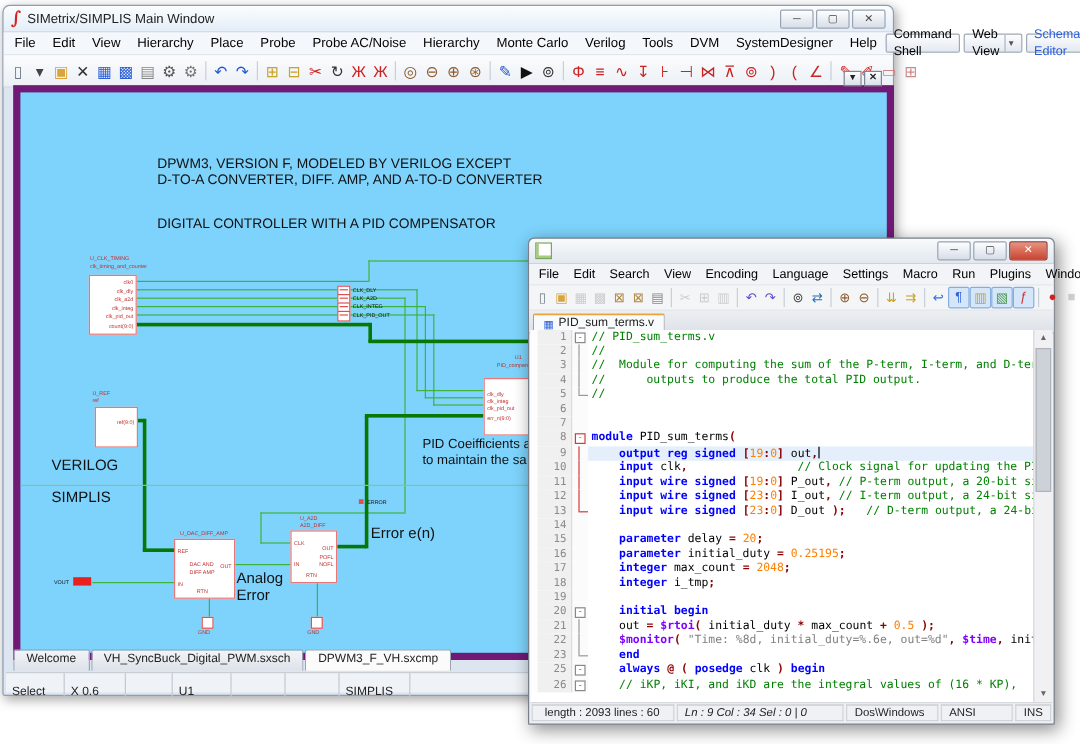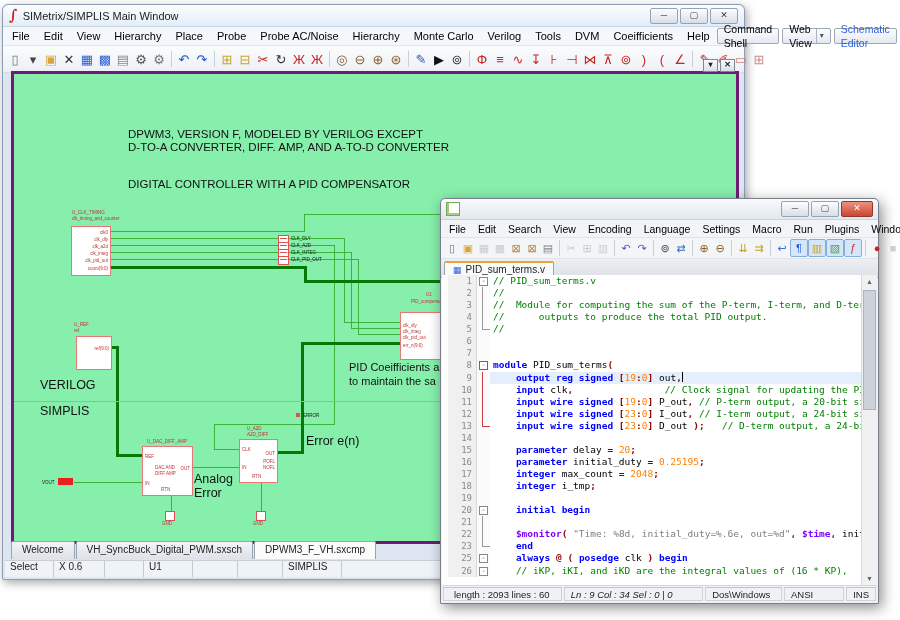--- a/index.html
+++ b/index.html
@@ -18,21 +18,21 @@
   .mb-btn .dd{font-size:8px;color:#555;border-left:1px solid #ADB5C0;padding-left:3px}
   .mb-btn.blue{color:#2B5FD9}
   .toolbar{display:flex;align-items:center;height:26px;background:linear-gradient(#FBFCFD,#ECF0F5);border-bottom:1px solid #D6DCE4;padding:0 3px}
   .tbi{width:18px;height:18px;display:flex;align-items:center;justify-content:center;font-size:13px;flex:none}
   .tbi.dis{opacity:.45}
   .tbi.tog{background:#D5E6F9;border:1px solid #86AEDC;border-radius:2px;width:16px;height:16px}
   .sep{width:1px;height:16px;background:#C9CFD8;margin:0 3px;flex:none}
   .mdi{position:absolute;top:54px;right:9px;display:flex;gap:2px;z-index:4}
   .mdib{width:13px;height:11px;border:1px solid #7E8795;background:linear-gradient(#FCFDFE,#D9E0E9);font-size:8px;line-height:10px;text-align:center;font-weight:bold;color:#222}
   
-  .schem{position:absolute;left:8px;top:66px;width:722px;height:467px;background:#86efac;border:3px solid #701a75;overflow:hidden}
+  .schem{position:absolute;left:8px;top:66px;width:722px;height:467px;background:#7dd3fc;border:6px solid #701a75;overflow:hidden}
   .sch-title{position:absolute;left:114px;top:54px;font-size:11.5px;color:#111;line-height:13px;white-space:pre}
   .sch-title2{position:absolute;left:114px;top:104px;font-size:11.5px;color:#111}
   .big-label{position:absolute;font-size:12.5px;color:#111}
   .note{position:absolute;font-size:11px;color:#111;line-height:14px}
   .w{position:absolute;background:#3CB43C}
   .b{position:absolute;background:#067806}
   .divider{position:absolute;left:0;width:722px;height:1px;background:#8FBF8F}
   .blk{position:absolute;border:1px solid #E87878;background:#fff}
   .bp{position:absolute;font-size:4.5px;color:#C03030;line-height:5px;white-space:nowrap}
   .blk-ref{position:absolute;font-size:4.5px;color:#C03030;line-height:5.5px;white-space:nowrap}
@@ -40,21 +40,21 @@
   .term:after{content:"";position:absolute;left:1px;right:1px;top:2px;height:1px;background:#E05050}
   .tlabel{position:absolute;font-size:4.5px;color:#111;line-height:5px;white-space:nowrap}
   .gnd{position:absolute;width:8px;height:8px;border:1px solid #E05050;background:#fff}
   .vout-pin{position:absolute;width:15px;height:7px;background:#E82020}
   .errtick{position:absolute;width:4px;height:4px;background:#E05050}
   
   .tabs-row{position:absolute;left:8px;top:536px;height:18px;display:flex;gap:1px;z-index:3}
   .dtab{padding:2px 10px 0;font-size:10px;background:linear-gradient(#F2F4F7,#DDE2E9);border:1px solid #9AA4B0;border-bottom:none;border-radius:2px 2px 0 0;color:#222;white-space:nowrap}
   .dtab.active{background:#FBFBFC}
   .status-row{position:absolute;left:2px;right:2px;bottom:2px;height:16px;background:#EFF2F6;display:flex;font-size:10px;border-top:1px solid #C8CED6;align-items:stretch}
-  .scell{border-right:1px solid #C4CAD2;padding:0 5px;white-space:nowrap;color:#222}
+  .scell{border-right:1px solid #C4CAD2;padding:10px 5px;white-space:nowrap;color:#222}
   
   .win-edit{position:absolute;left:440px;top:198px;width:437px;height:404px;background:#EDF0F4;border:1px solid #787F8A;border-radius:5px 5px 1px 1px;box-shadow:3px 4px 14px rgba(0,0,0,.45);z-index:10}
   .etitle{height:20px;display:flex;align-items:center;gap:5px;padding:0 5px;background:linear-gradient(#F8FAFC,#E2E8EF);border-radius:5px 5px 0 0;border-bottom:1px solid #CBD2DB}
   .npp-icon{width:12px;height:12px;background:#fff;border:1px solid #79A65A;box-shadow:inset 2px -2px 0 #A8CC7E;flex:none}
   .emenubar{display:flex;align-items:center;height:17px;background:#F2F4F7;font-size:10.5px;border-bottom:1px solid #E0E4EA;padding:0 2px}
   .emenubar .mi{padding:1px 6px}
   .etoolbar{display:flex;align-items:center;height:20px;background:#F4F5F7;border-bottom:1px solid #E0E3E8;padding:0 3px}
   .etoolbar .tbi{width:16px;height:16px;font-size:11px}
   .etabbar{height:18px;background:linear-gradient(#EDEFF2,#DDE1E7);display:flex;align-items:flex-end;border-bottom:1px solid #AAB2BC}
   .etab{display:inline-flex;align-items:center;gap:4px;background:#F8FAFB;border:1px solid #99A2AD;border-bottom:none;border-top:2px solid #E8A33B;padding:1px 8px 2px;font-size:10px;margin-left:3px;border-radius:2px 2px 0 0;color:#222}
@@ -102,21 +102,21 @@
         <span class="mi">View</span>
         <span class="mi">Hierarchy</span>
         <span class="mi">Place</span>
         <span class="mi">Probe</span>
         <span class="mi">Probe AC/Noise</span>
         <span class="mi">Hierarchy</span>
         <span class="mi">Monte Carlo</span>
         <span class="mi">Verilog</span>
         <span class="mi">Tools</span>
         <span class="mi">DVM</span>
-        <span class="mi">Coeifficients</span>
+        <span class="mi">SystemDesigner</span>
         <span class="mi">Help</span>
       </span>
     <span class="mb-right">
       <span class="mb-btn">
           <span>Command Shell</span>
         </span>
       <span class="mb-btn">
           <span>Web View</span>
           <span class="dd">▾</span>
         </span>
@@ -514,20 +514,21 @@
           <span class="fb">-</span>
         </span>
         <span class="ct"><span>    </span><span class="tk-k">initial begin</span></span>
       </div>
       <div class="crow">
         <span class="bm"></span>
         <span class="ln">21</span>
         <span class="fold">
           <div class="fv"></div>
         </span>
+        <span class="ct"><span>    out </span><span class="tk-o">=</span><span> </span><span class="tk-y">$rtoi</span><span class="tk-o">(</span><span> initial_duty </span><span class="tk-o">*</span><span> max_count </span><span class="tk-o">+</span><span> </span><span class="tk-n">0.5</span><span> </span><span class="tk-o">);</span></span>
       </div>
       <div class="crow">
         <span class="bm"></span>
         <span class="ln">22</span>
         <span class="fold">
           <div class="fv"></div>
         </span>
         <span class="ct"><span>    </span><span class="tk-y">$monitor</span><span class="tk-o">(</span><span> </span><span class="tk-s">"Time: %8d, initial_duty=%.6e, out=%d"</span><span class="tk-o">,</span><span> </span><span class="tk-y">$time</span><span class="tk-o">,</span><span> initial_duty</span></span>
       </div>
       <div class="crow">

